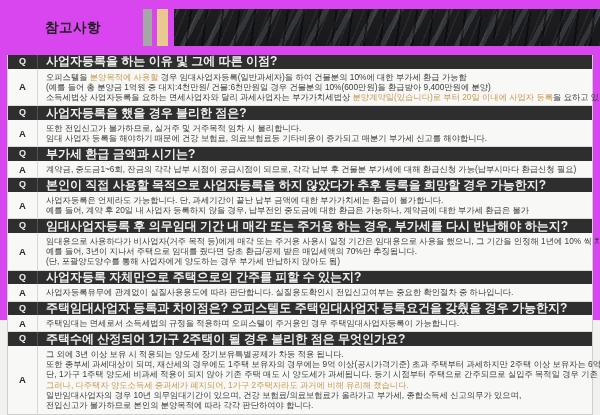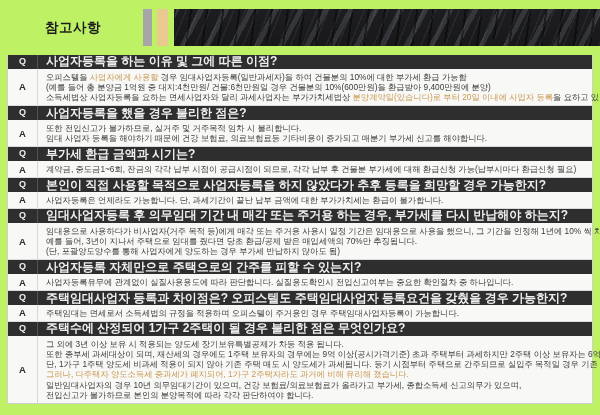--- a/index.html
+++ b/index.html
@@ -1,21 +1,21 @@
 <!DOCTYPE html>
 <html><head>
 <meta charset="utf-8">
 <style>
   * { margin:0; padding:0; box-sizing:border-box; }
   html,body { width:600px; height:415px; overflow:hidden; }
   body {
     font-family:"Liberation Sans","DejaVu Sans",sans-serif;
     background:#f1f1ef;
   }
-  .page { width:600px; height:415px; background:#bef264; position:relative; }
+  .page { width:600px; height:320px; background:#d946ef; position:relative; }
 
   
   .header { height:55px; display:flex; align-items:center; padding-left:45px; }
   .header-title {
     font-size:13.5px; font-weight:bold; color:#1e1e1e; letter-spacing:0.5px;
     white-space:nowrap;
   }
   .bar { height:37px; flex:0 0 auto; }
   .bar-gray  { width:9px;  background:#a6a6a6; margin-left:42px; }
   .bar-tan   { width:11px; background:#e9c98f; margin-left:5px; }
@@ -70,21 +70,21 @@
   </div>
 
   <div class="faq-table" id="faq-table">
     <div class="q-row">
       <div class="q-cell">Q</div>
       <div class="q-text">사업자등록을 하는 이유 및 그에 따른 이점?</div>
     </div>
     <div class="a-row">
       <div class="a-cell">A</div>
       <div class="a-text">
-          <div class="a-line"><span>오피스텔을 </span><span class="hl">사업자에게 사용할</span><span> 경우 임대사업자등록(일반과세자)을 하여 건물분의 10%에 대한 부가세 환급 가능함</span></div>
+          <div class="a-line"><span>오피스텔을 </span><span class="hl">분양목적에 사용할</span><span> 경우 임대사업자등록(일반과세자)을 하여 건물분의 10%에 대한 부가세 환급 가능함</span></div>
           <div class="a-line"><span>(예를 들어 총 분양금 1억원 중 대지:4천만원/ 건물:6천만원일 경우 건물분의 10%(600만원)을 환급받아 9,400만원에 분양)</span></div>
           <div class="a-line"><span>소득세법상 사업자등록을 요하는 면세사업자와 달리 과세사업자는 부가가치세법상 </span><span class="hl">분양계약일(있습니다)로 부터 20일 이내에 사업자 등록</span><span>을 요하고 있습니다.</span></div>
         </div>
     </div>
 
     <div class="q-row">
       <div class="q-cell">Q</div>
       <div class="q-text">사업자등록을 했을 경우 불리한 점은?</div>
     </div>
     <div class="a-row">
@@ -107,20 +107,21 @@
     </div>
 
     <div class="q-row">
       <div class="q-cell">Q</div>
       <div class="q-text">본인이 직접 사용할 목적으로 사업자등록을 하지 않았다가 추후 등록을 희망할 경우 가능한지?</div>
     </div>
     <div class="a-row">
       <div class="a-cell">A</div>
       <div class="a-text">
           <div class="a-line"><span>사업자등록은 언제라도 가능합니다. 단, 과세기간이 끝난 납부 금액에 대한 부가가치세는 환급이 불가합니다.</span></div>
+          <div class="a-line"><span>예를 들어, 계약 후 20일 내 사업자 등록하지 않을 경우, 납부전인 중도금에 대한 환급은 가능하나, 계약금에 대한 부가세 환급은 불가</span></div>
         </div>
     </div>
 
     <div class="q-row">
       <div class="q-cell">Q</div>
       <div class="q-text">임대사업자등록 후 의무임대 기간 내 매각 또는 주거용 하는 경우, 부가세를 다시 반납해야 하는지?</div>
     </div>
     <div class="a-row">
       <div class="a-cell">A</div>
       <div class="a-text">

